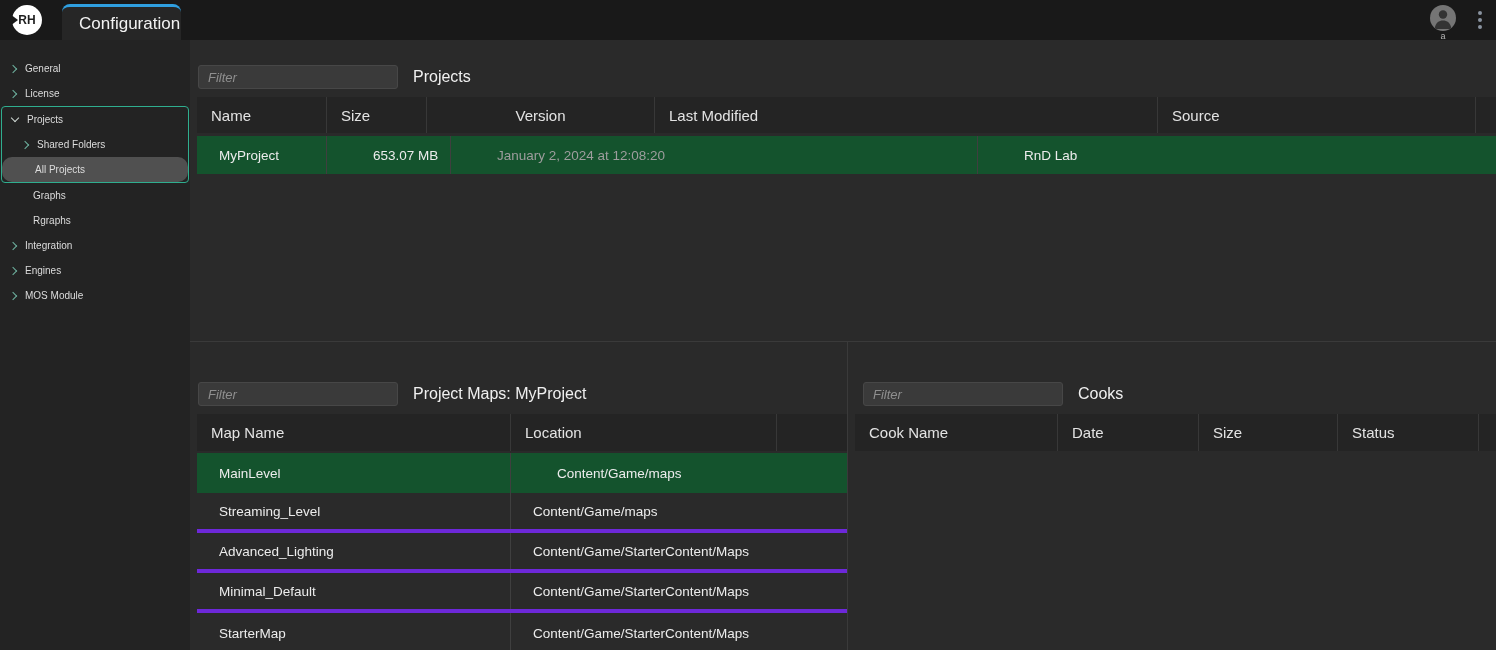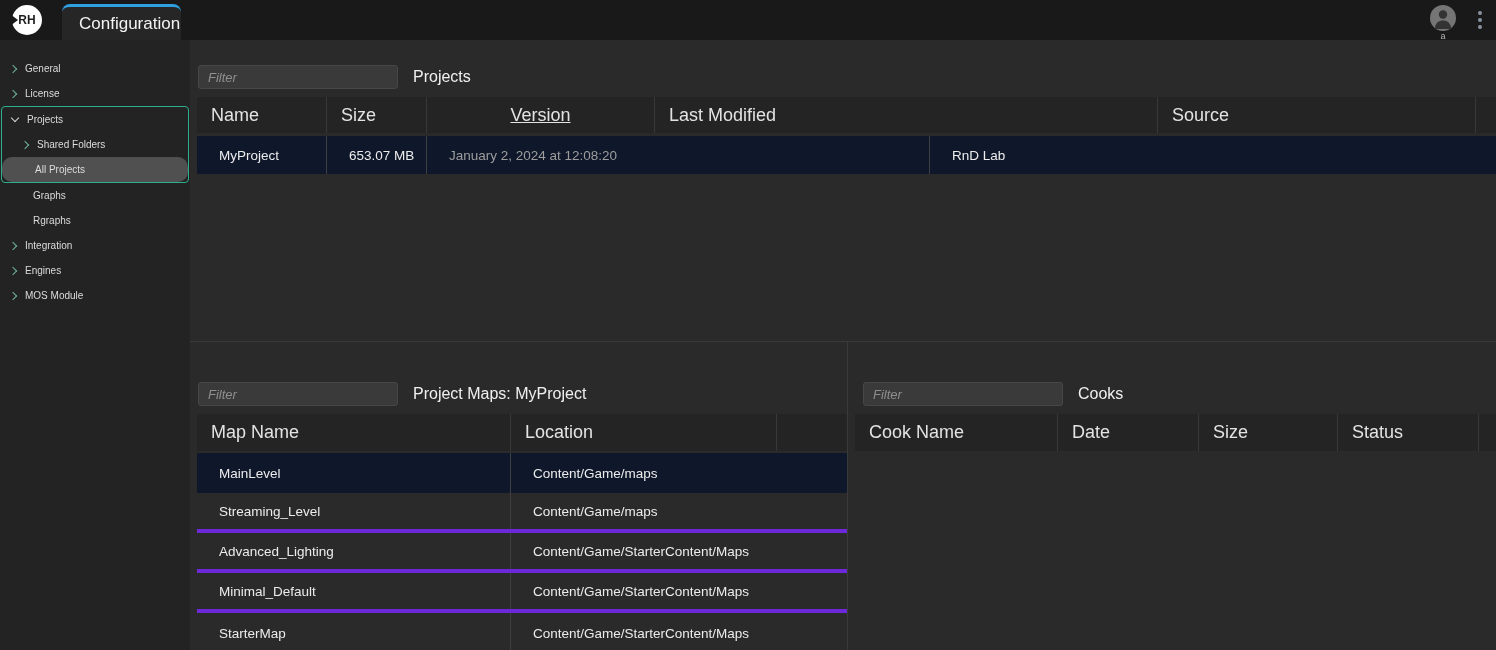--- a/index.html
+++ b/index.html
@@ -52,24 +52,24 @@
   .filter-input { width:200px; height:24px; background:#3a3a3a; border:1px solid #474747;
                   border-radius:3px; color:#dddddd; font-size:13px; padding:0 9px; outline:none;font-style:italic; }
   .filter-input::placeholder { color:#8f8f8f; }
   .panel-title { font-size:16px; color:#f0f0f0; margin-left:15px; }
 
   
   .tbl { margin:8px 0 0 7px; }
   .thead { display:flex; background:#242424; height:36px; margin-bottom:3px; }
   .maps-panel .thead, .cooks-panel .thead { height:37px; margin-bottom:2px; }
   .th { display:flex; align-items:center; padding:0 14px; color:#e3e3e3;
-        font-size:18px; border-right:1px solid #383838; }
-  .th.center { justify-content:center; padding:0;text-decoration:underline; }
+        font-size:15px; border-right:1px solid #383838; }
+  .th.center { justify-content:center; padding:0; }
   .trow { display:flex; height:38px; }
-  .trow.gray { background:#0f172a; }
+  .trow.gray { background:#14532d;gap:24px; }
   .td { display:flex; align-items:center; padding:0 22px; color:#ececec;
         font-size:13.5px; overflow:hidden; white-space:nowrap; }
   .td.sep { border-right:1px solid #3f3f3f; }
   .td.center { justify-content:center; padding:0; }
   .td.dim { color:#9d9d9d; }
 
   
   .c-name{width:130px;} .c-size{width:100px;} .c-version{width:228px;}
   .c-modified{width:503px;} .c-source{width:318px;}
   

